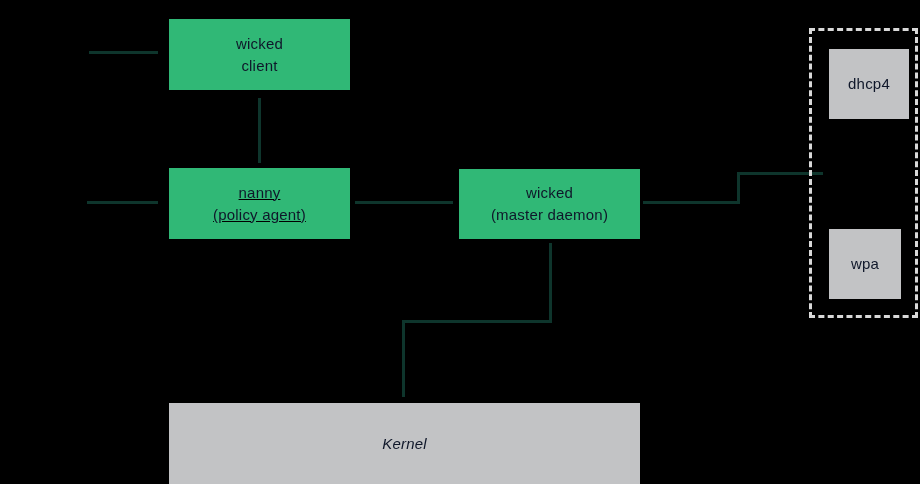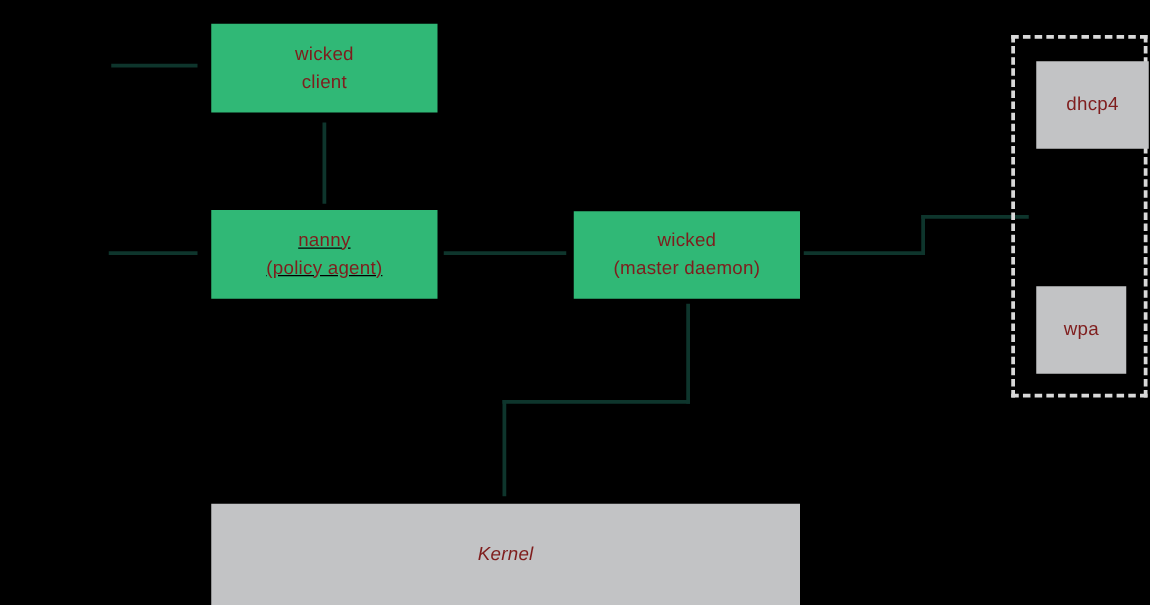--- a/index.html
+++ b/index.html
@@ -22,21 +22,21 @@
     justify-content: center;
     text-align: center;
     box-sizing: border-box;
   }
   .node .label {
     white-space: pre-line;
     font-size: 15px;
     line-height: 22px;
     font-weight: 500;
     letter-spacing: 0.2px;
-    color: #7f1d1d;
+    color: #0f172a;
   }
   .node.green { background: #30b876; }
   .node.gray  { background: #c2c3c5; }
   .connector {
     position: absolute;
     background: #0e352c;
   }
   .connector.h { height: 3px; }
   .connector.v { width: 3px; }
   .group-dashed {
@@ -74,21 +74,21 @@
   <div class="node green" style="left:169px; top:168px; width:181px; height:71px;text-decoration:underline;">
     <span class="label">nanny
 (policy agent)</span>
   </div>
 
   <div class="node green" style="left:459px; top:169px; width:181px; height:70px;">
     <span class="label">wicked
 (master daemon)</span>
   </div>
 
-  <div class="node gray" style="left:829px; top:49px; width:90px; height:70px;">
+  <div class="node gray" style="left:829px; top:49px; width:80px; height:70px;">
     <span class="label">dhcp4</span>
   </div>
 
 
   <div class="node gray" style="left:829px; top:229px; width:72px; height:70px;text-align:right;">
     <span class="label">wpa</span>
   </div>
 
   <div class="node gray" style="left:169px; top:403px; width:471px; height:81px;font-style:italic;">
     <span class="label">Kernel</span>

